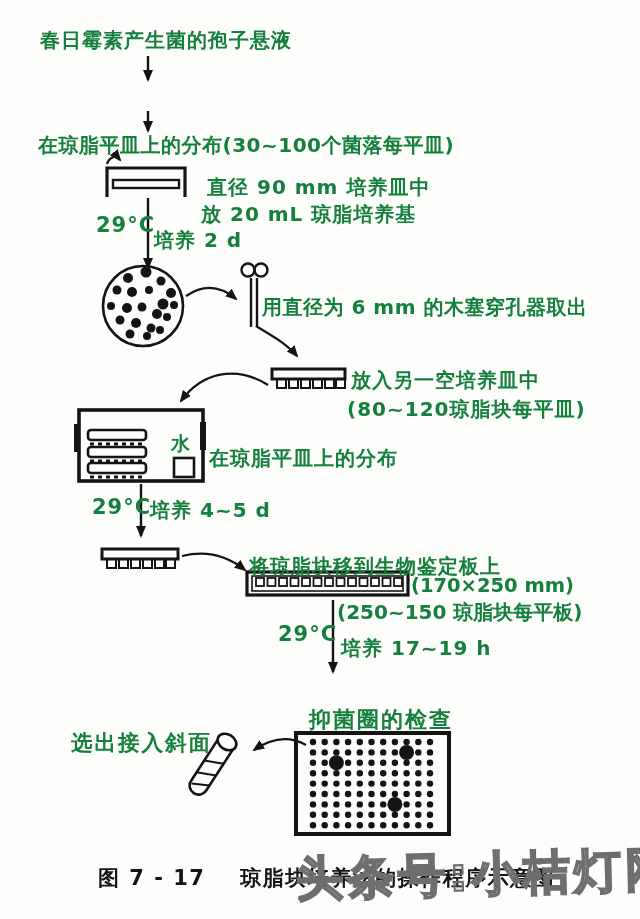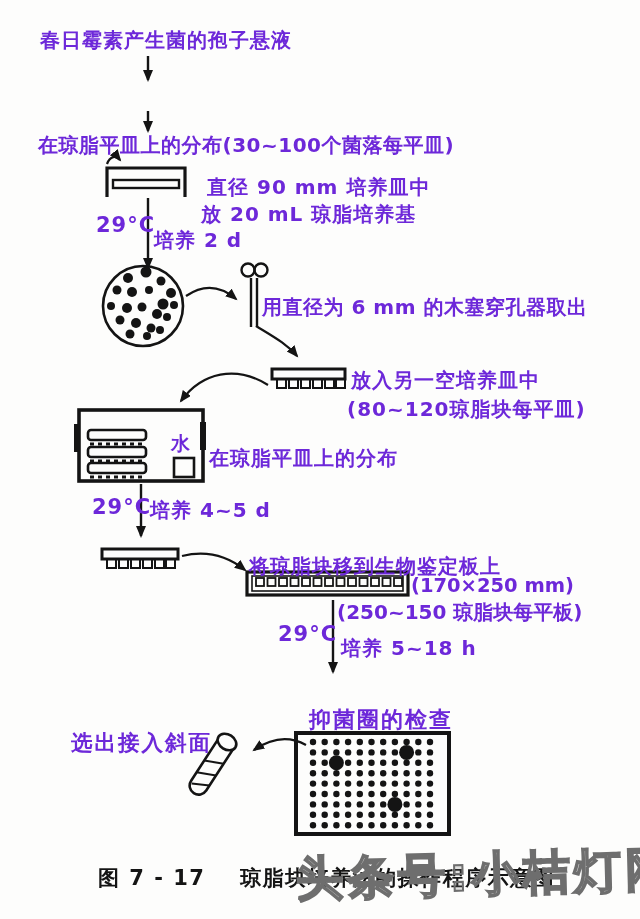--- a/index.html
+++ b/index.html
@@ -5,21 +5,21 @@
   html,body{margin:0;padding:0;background:#e8e8e8;}
   .page{
     position:relative;width:640px;height:919px;margin:0 auto;
     background:#fdfdfc;overflow:hidden;
     font-family:"DejaVu Sans","Liberation Sans",sans-serif;
     color:#141414;
   }
   svg.art{position:absolute;left:0;top:0;}
   .txt{
     position:absolute;white-space:nowrap;font-weight:700;
-    letter-spacing:1px;line-height:1.15;color:#6d28d9;
+    letter-spacing:1px;line-height:1.15;color:#15803d;
   }
   .fs-step{font-size:20px;}
   .fs-note{font-size:20px;}
   .fs-temp{font-size:21px;}
   .fs-title{font-size:22px;letter-spacing:2px;}
   .caption{
     position:absolute;left:98px;top:864px;font-weight:700;font-size:21px;
     letter-spacing:1.5px;white-space:nowrap;
   }
   .caption .num{margin-right:26px;}
@@ -288,21 +288,21 @@
   <div class="txt fs-note" style="left:209px;top:447px;">在琼脂平皿上的分布</div>
 
   <div class="txt fs-temp" style="left:92px;top:495px;">29°C</div>
   <div class="txt fs-note" style="left:150px;top:499px;">培养 4~5 d</div>
 
   <div class="txt fs-note" style="left:249px;top:555px;">将琼脂块移到生物鉴定板上</div>
   <div class="txt" style="left:411px;top:575px;font-size:19.5px;letter-spacing:0;">(170×250 mm)</div>
   <div class="txt fs-note" style="left:337px;top:601px;letter-spacing:0;">(250~150 琼脂块每平板)</div>
 
   <div class="txt fs-temp" style="left:278px;top:622px;">29°C</div>
-  <div class="txt fs-note" style="left:341px;top:637px;">培养 5~18 h</div>
+  <div class="txt fs-note" style="left:341px;top:637px;">培养 17~19 h</div>
 
   <div class="txt fs-title" style="left:309px;top:707px;">抑菌圈的检查</div>
   <div class="txt" style="left:71px;top:731px;font-size:21.5px;letter-spacing:2px;">选出接入斜面</div>
 
   <div class="caption">
     <span class="num">图 7 - 17</span>
     <span>琼脂块培养法的操作程序示意图</span>
   </div>
 
   <div class="watermark">头条号:小桔灯网</div>

